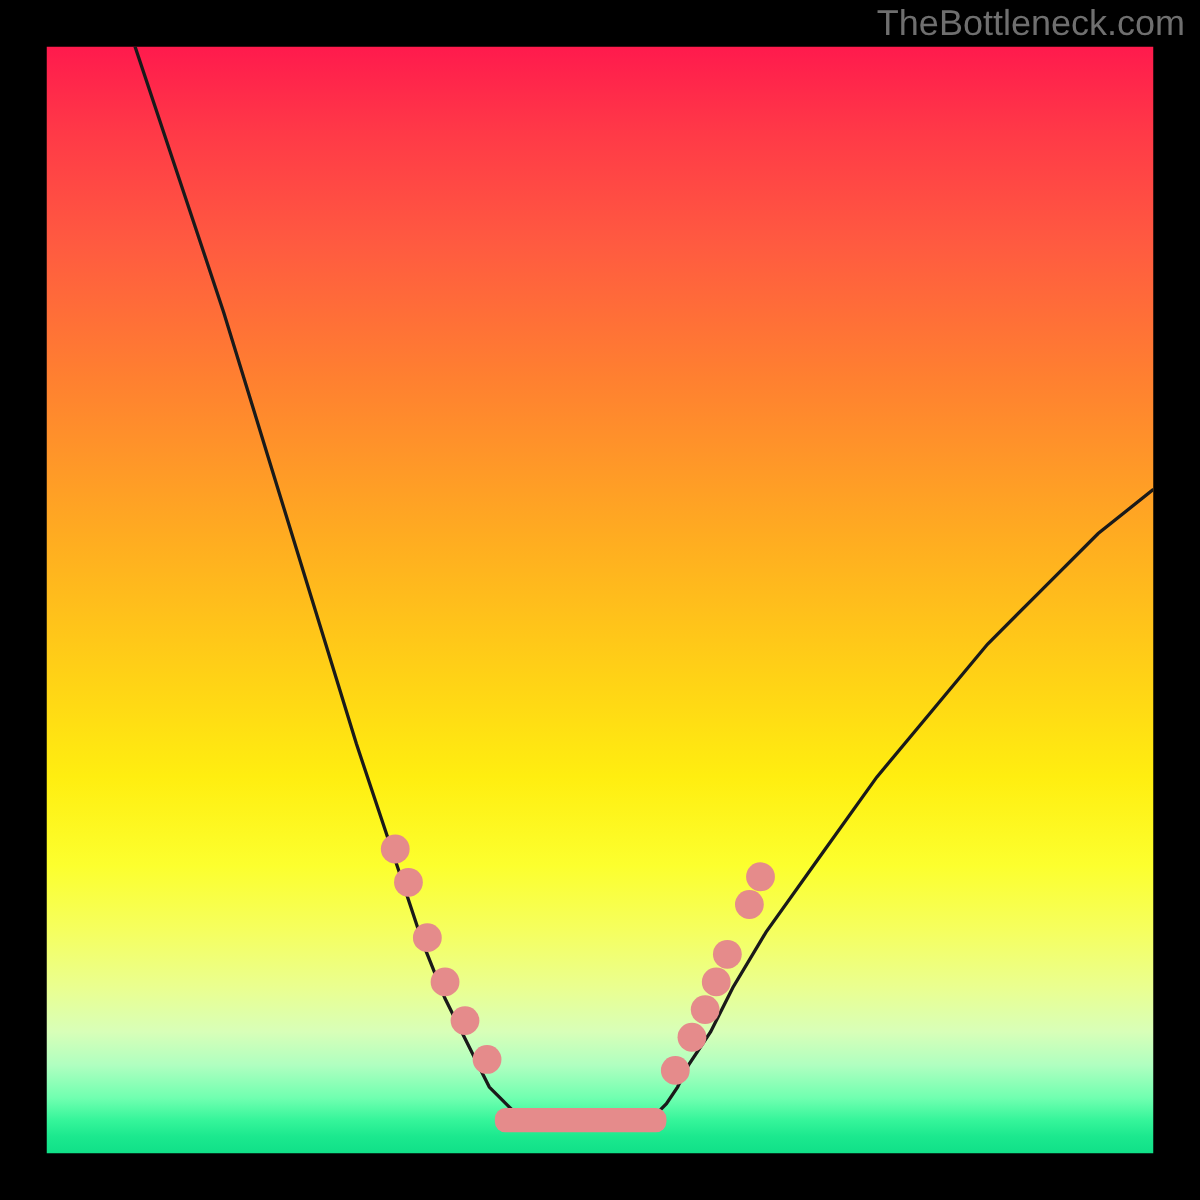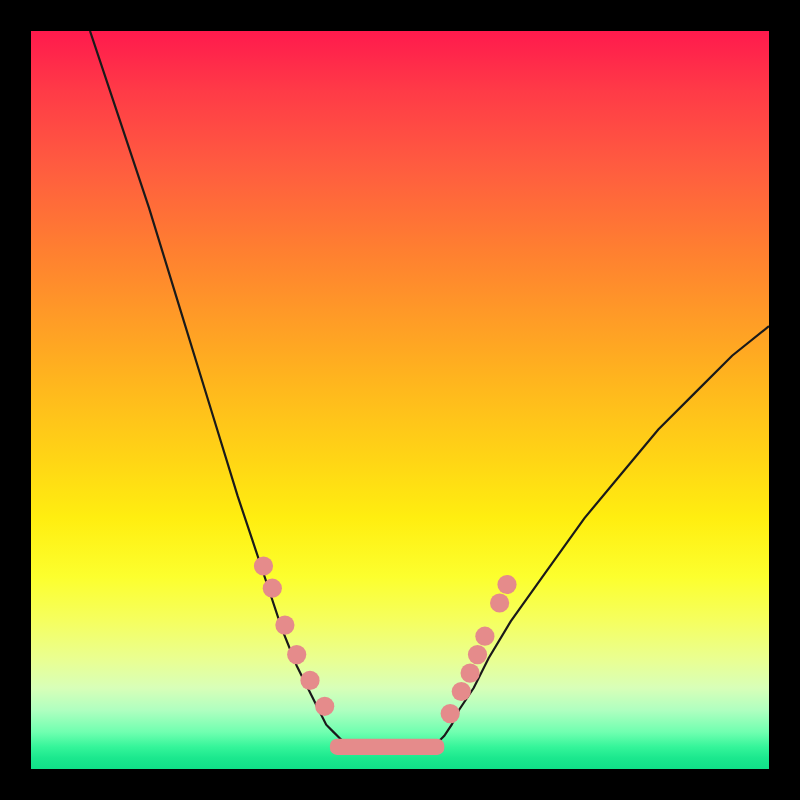--- a/index.html
+++ b/index.html
@@ -68,20 +68,21 @@
     font-size: 24px;
     font-weight: 400;
     letter-spacing: 0px;
     user-select: none;
   }
 </style>
 </head>
 <body>
 
 <div class="frame">
+  <div class="watermark">TheBottleneck.com</div>
   <div class="plot">
     <div class="gradient"></div>
     <svg class="curve" viewBox="0 0 738 738" preserveAspectRatio="none">
       <path id="curve-path" fill="none" stroke="#1a1a1a" stroke-width="2.2" d="M 59.0 0.0 L 88.6 88.6 L 118.1 177.1 L 147.6 273.1 L 177.1 369.0 L 206.6 464.9 L 221.4 509.2 L 236.2 553.5 L 250.9 597.8 L 265.7 634.7 L 280.4 664.2 L 287.8 679.0 L 295.2 693.7 L 302.6 701.1 L 310.0 708.5 L 317.3 713.6 L 324.7 715.9 L 324.7 715.9 L 339.5 715.9 L 354.2 715.9 L 369.0 715.9 L 383.8 715.9 L 398.5 715.9 L 398.5 715.9 L 405.9 712.2 L 413.3 704.8 L 420.7 693.7 L 428.0 679.0 L 442.8 656.8 L 457.6 627.3 L 479.7 590.4 L 516.6 538.7 L 553.5 487.1 L 590.4 442.8 L 627.3 398.5 L 664.2 361.6 L 701.1 324.7 L 738.0 295.2"></path>
       <rect id="plateau-band" fill="#e58b8b" rx="7" ry="7" x="298.9" y="707.7" width="114.4" height="16.2"></rect>
       <g id="beads">
           <circle cx="232.5" cy="535.0" r="9.6" fill="#e58b8b"></circle>
           <circle cx="241.3" cy="557.2" r="9.6" fill="#e58b8b"></circle>
           <circle cx="253.9" cy="594.1" r="9.6" fill="#e58b8b"></circle>
           <circle cx="265.7" cy="623.6" r="9.6" fill="#e58b8b"></circle>

